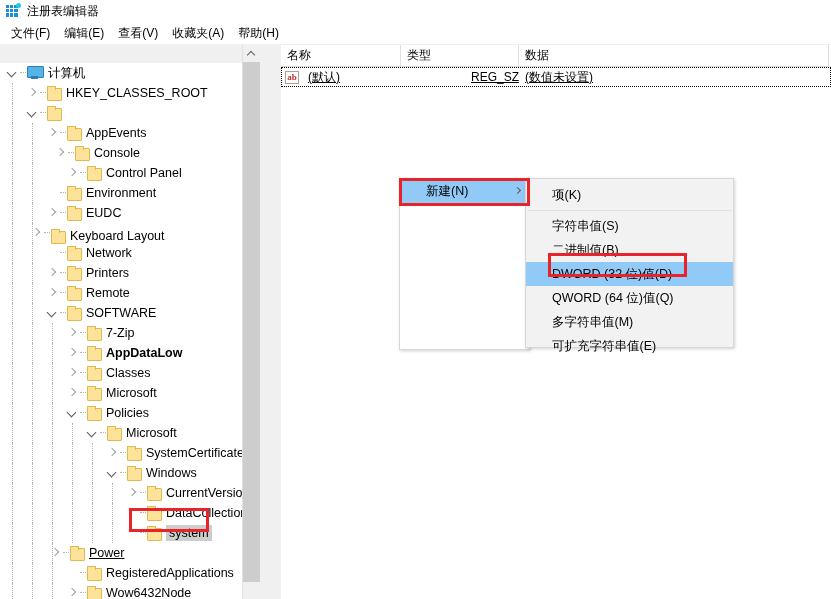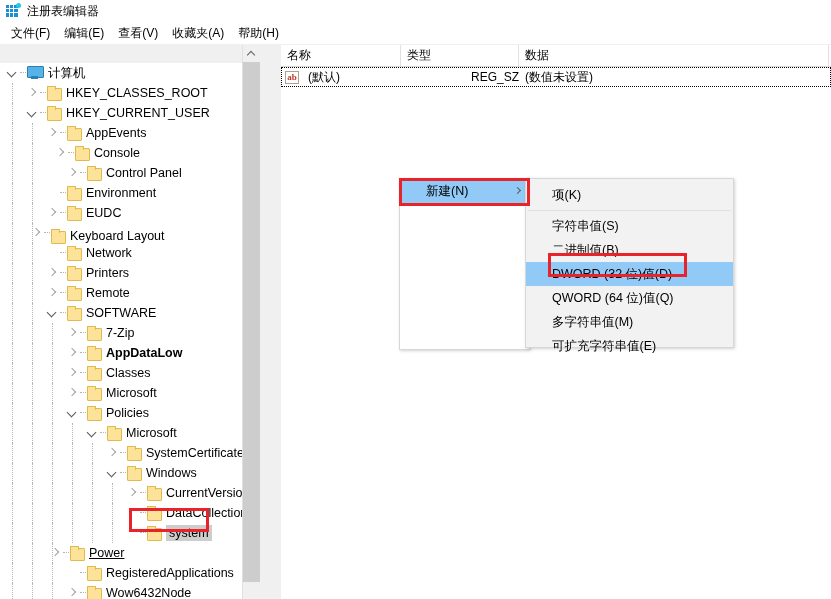--- a/index.html
+++ b/index.html
@@ -118,21 +118,21 @@
   .col-head {
     position: relative; height: 22px; line-height: 21px; padding-left: 6px;
     font-size: 12px; color: #000; border-right: 1px solid #e0e0e0;
     overflow: hidden; white-space: nowrap;
   }
   #list-rows { position: absolute; left: 0; top: 22px; width: 550px; }
   .lrow {
     height: 20px; display: flex; align-items: center; font-size: 12px;
     outline: 1px dotted #000; outline-offset: -1px; cursor: default;
   }
-  .lcell { padding-left: 6px; white-space: nowrap; overflow: hidden; }
+  .lcell { padding-left: 6px; white-space: nowrap; overflow: hidden; text-decoration: underline; }
   .ab-icon {
     width: 14px; height: 13px; flex: 0 0 14px; margin-left: 4px; margin-right: 3px;
     background: #ffffff; border: 1px solid #b0a090;
     font-size: 9px; line-height: 11px; text-align: center;
     color: #c0392b; font-weight: bold; font-family: "Liberation Serif", serif;
   }
 
   
   .vsb {
     position: absolute; width: 17px; background: #f0f0f0;
@@ -206,21 +206,20 @@
           <div class="twist collapsed"></div>
           <div class="dots"></div>
           <div class="folder"></div>
           <span class="tlabel">HKEY_CLASSES_ROOT</span>
         </div>
         <div class="tnode" style="padding-left: 24px;">
           <div class="vline" style="left: 12px;"></div>
           <div class="twist expanded"></div>
           <div class="dots"></div>
           <div class="folder"></div>
-          <span class="tlabel">HKEY_CURRENT_USER</span>
         </div>
         <div class="tnode" style="padding-left: 44px;">
           <div class="vline" style="left: 12px;"></div>
           <div class="vline" style="left: 32px;"></div>
           <div class="twist collapsed"></div>
           <div class="dots"></div>
           <div class="folder"></div>
           <span class="tlabel">AppEvents</span>
         </div>
         <div class="tnode" style="padding-left: 52px;">

